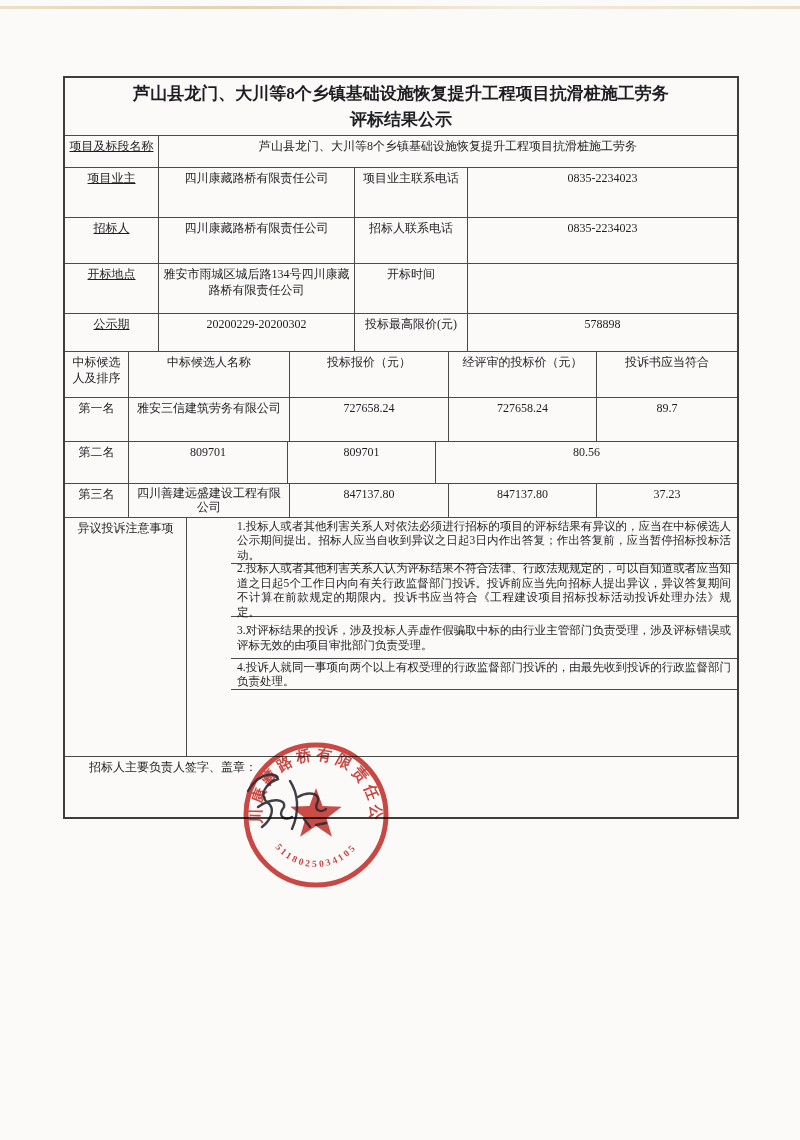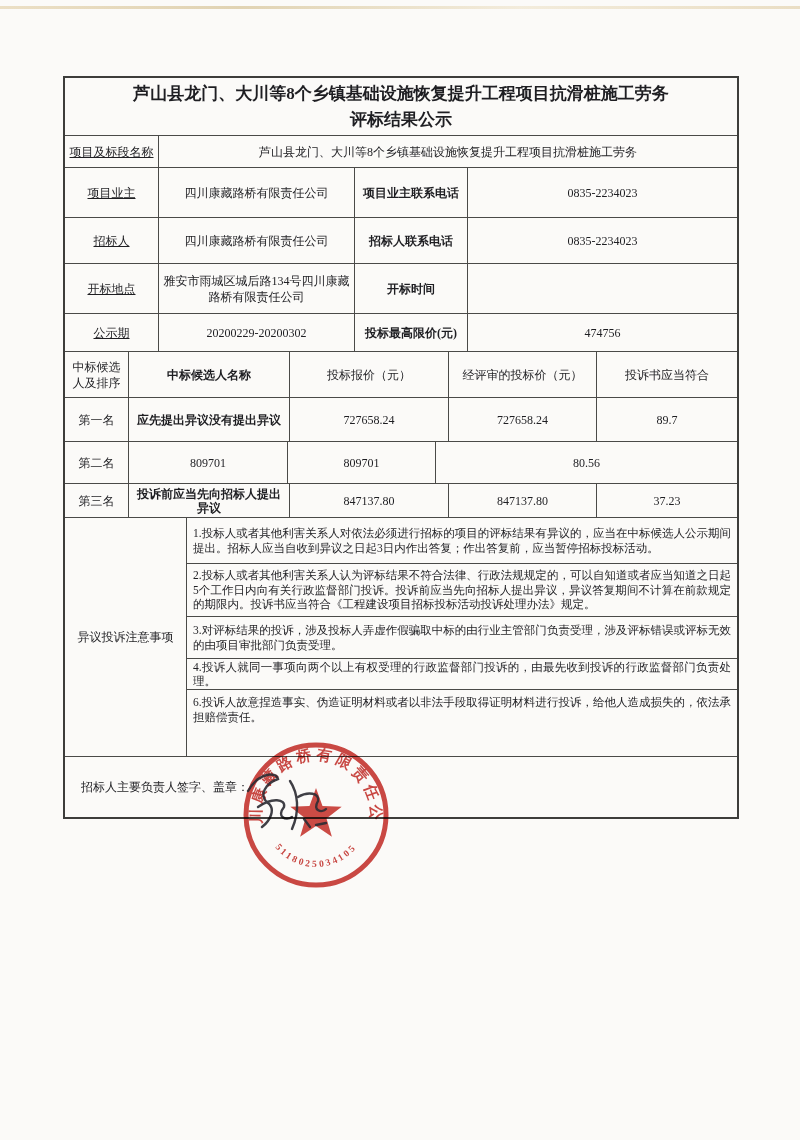--- a/index.html
+++ b/index.html
@@ -17,53 +17,53 @@
     opacity:.75;
   }
   .doc-table{
     position:absolute;left:63px;top:76px;width:672px;
     border:2px solid #3d3d3b;
     background:transparent;
   }
   .trow{display:flex;border-bottom:1px solid #4a4a48;box-sizing:border-box;}
   .trow.last{border-bottom:none;}
   .cell{
-    display:flex;align-items:center;justify-content:center;
+    display:flex;justify-content:center;
     text-align:center;
     border-right:1px solid #4a4a48;
     box-sizing:border-box;
     padding:2px 4px;
     font-size:12px;line-height:16px;
   }
   .cell.nr{border-right:none;}
   .title-row{height:58px;}
   .title-cell{flex:1;flex-direction:column;font-weight:bold;font-size:17px;line-height:26px;padding:2px 10px;}
   .w-l1{width:94px;text-decoration:underline;}
   .w-v1{width:196px;}
-  .w-l2{width:113px;font-weight:bold;}
+  .w-l2{width:113px;}
   .w-v2{flex:1;}
   .c0{width:64px;}
-  .c1{width:161px;font-weight:bold;}
+  .c1{width:161px;}
   .c2{width:159px;}
   .c3{width:148px;}
   .c4{flex:1;}
   .n0{width:122px;}
-  .n1{flex:1;display:block;padding:0;text-align:left;}
+  .n1{flex:1;display:block;padding:0;text-align:left;margin-left:44px;}
   .notice-item{
     display:flex;align-items:center;
     box-sizing:border-box;
     border-bottom:1px solid #4a4a48;
     padding:1px 6px;
     font-size:11.5px;line-height:14.5px;
     text-align:justify;
     overflow:visible;
   }
   .notice-item.last{border-bottom:none;}
   .sig-row{height:60px;}
-  .sig-cell{flex:1;justify-content:flex-start;text-align:left;padding-left:16px;font-size:12px;}
+  .sig-cell{flex:1;justify-content:flex-start;text-align:left;padding-left:24px;font-size:12px;}
   .seal-svg{
     position:absolute;left:228px;top:733px;width:180px;height:168px;
     z-index:5;mix-blend-mode:multiply;
   }
 </style>
 </head>
 <body>
 
 <div class="page">
   <div class="scan-edge"></div>
@@ -99,69 +99,66 @@
     <div class="trow" style="height:50px">
       <div class="cell w-l1">开标地点</div>
       <div class="cell w-v1">雅安市雨城区城后路134号四川康藏路桥有限责任公司</div>
       <div class="cell w-l2">开标时间</div>
     </div>
 
     <div class="trow" style="height:38px">
       <div class="cell w-l1">公示期</div>
       <div class="cell w-v1">20200229-20200302</div>
       <div class="cell w-l2">投标最高限价(元)</div>
-      <div class="cell nr w-v2">474756</div>
+      <div class="cell nr w-v2">578898</div>
     </div>
 
     <div class="trow" style="height:46px">
       <div class="cell c0">中标候选人及排序</div>
       <div class="cell c1">中标候选人名称</div>
       <div class="cell c2">投标报价（元）</div>
       <div class="cell c3">经评审的投标价（元）</div>
       <div class="cell nr c4">投诉书应当符合</div>
     </div>
 
     <div class="trow" style="height:44px">
       <div class="cell c0">第一名</div>
-      <div class="cell c1">应先提出异议没有提出异议</div>
+      <div class="cell c1">雅安三信建筑劳务有限公司</div>
       <div class="cell c2">727658.24</div>
       <div class="cell c3">727658.24</div>
       <div class="cell nr c4">89.7</div>
     </div>
     <div class="trow" style="height:42px">
       <div class="cell c0">第二名</div>
       <div class="cell c2">809701</div>
       <div class="cell c3">809701</div>
       <div class="cell nr c4">80.56</div>
     </div>
     <div class="trow" style="height:34px">
       <div class="cell c0">第三名</div>
-      <div class="cell c1" style="line-height:14px">投诉前应当先向招标人提出异议</div>
+      <div class="cell c1" style="line-height:14px">四川善建远盛建设工程有限公司</div>
       <div class="cell c2">847137.80</div>
       <div class="cell c3">847137.80</div>
       <div class="cell nr c4">37.23</div>
     </div>
 
     <div class="trow" style="height:239px">
       <div class="cell n0">异议投诉注意事项</div>
       <div class="cell nr n1">
         <div class="notice-item" style="height:46px">
             <span>1.投标人或者其他利害关系人对依法必须进行招标的项目的评标结果有异议的，应当在中标候选人公示期间提出。招标人应当自收到异议之日起3日内作出答复；作出答复前，应当暂停招标投标活动。</span>
           </div>
         <div class="notice-item" style="height:53px">
             <span>2.投标人或者其他利害关系人认为评标结果不符合法律、行政法规规定的，可以自知道或者应当知道之日起5个工作日内向有关行政监督部门投诉。投诉前应当先向招标人提出异议，异议答复期间不计算在前款规定的期限内。投诉书应当符合《工程建设项目招标投标活动投诉处理办法》规定。</span>
           </div>
         <div class="notice-item" style="height:42px">
             <span>3.对评标结果的投诉，涉及投标人弄虚作假骗取中标的由行业主管部门负责受理，涉及评标错误或评标无效的由项目审批部门负责受理。</span>
           </div>
         <div class="notice-item" style="height:31px">
             <span>4.投诉人就同一事项向两个以上有权受理的行政监督部门投诉的，由最先收到投诉的行政监督部门负责处理。</span>
-          </div>
-        <div class="notice-item last" style="height:39px">
-            <span>6.投诉人故意捏造事实、伪造证明材料或者以非法手段取得证明材料进行投诉，给他人造成损失的，依法承担赔偿责任。</span>
           </div>
       </div>
     </div>
 
     <div class="trow last sig-row">
       <div class="cell nr sig-cell">招标人主要负责人签字、盖章：</div>
     </div>
   </div>
 
   <svg class="seal-svg" viewBox="0 0 180 168">

